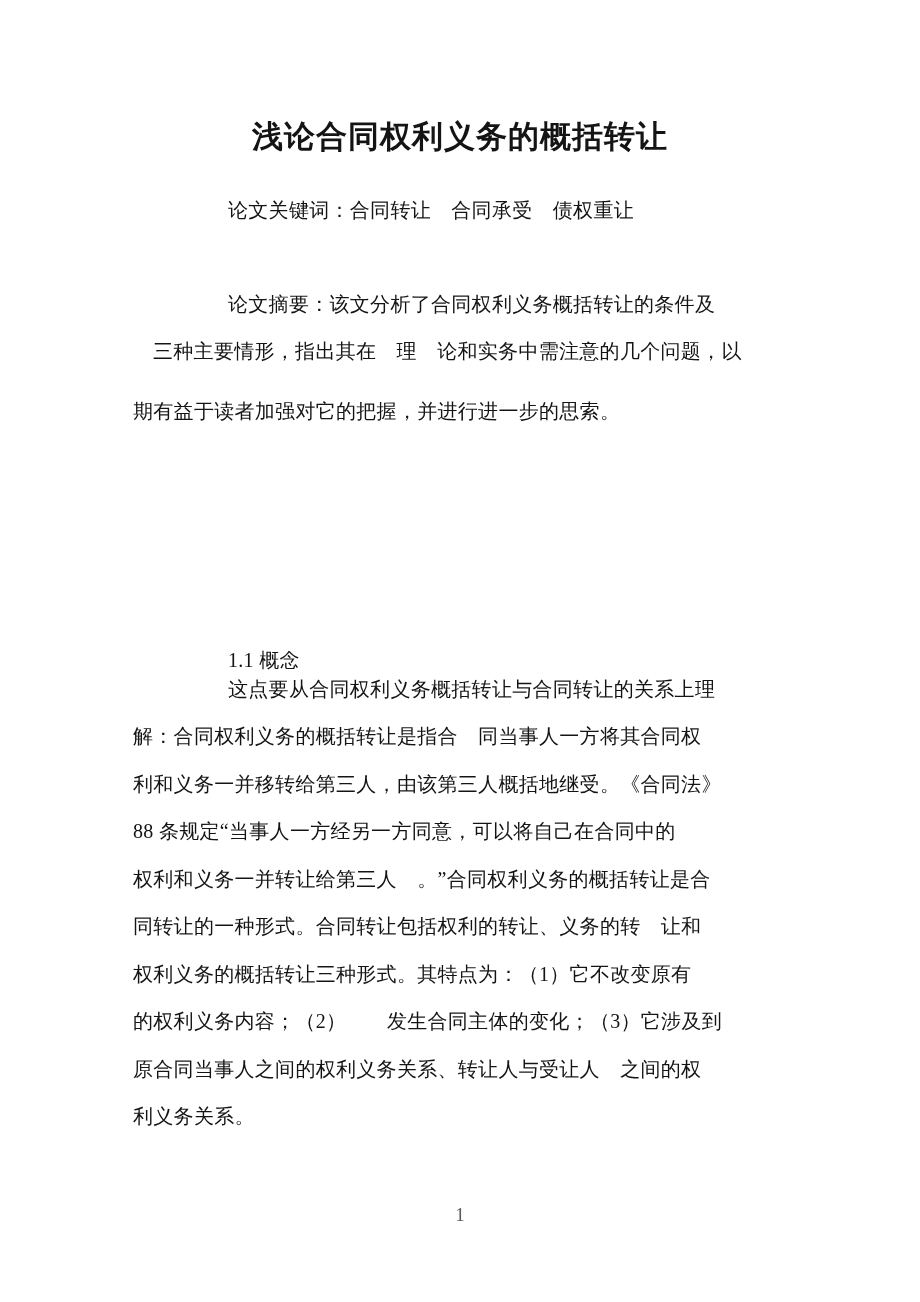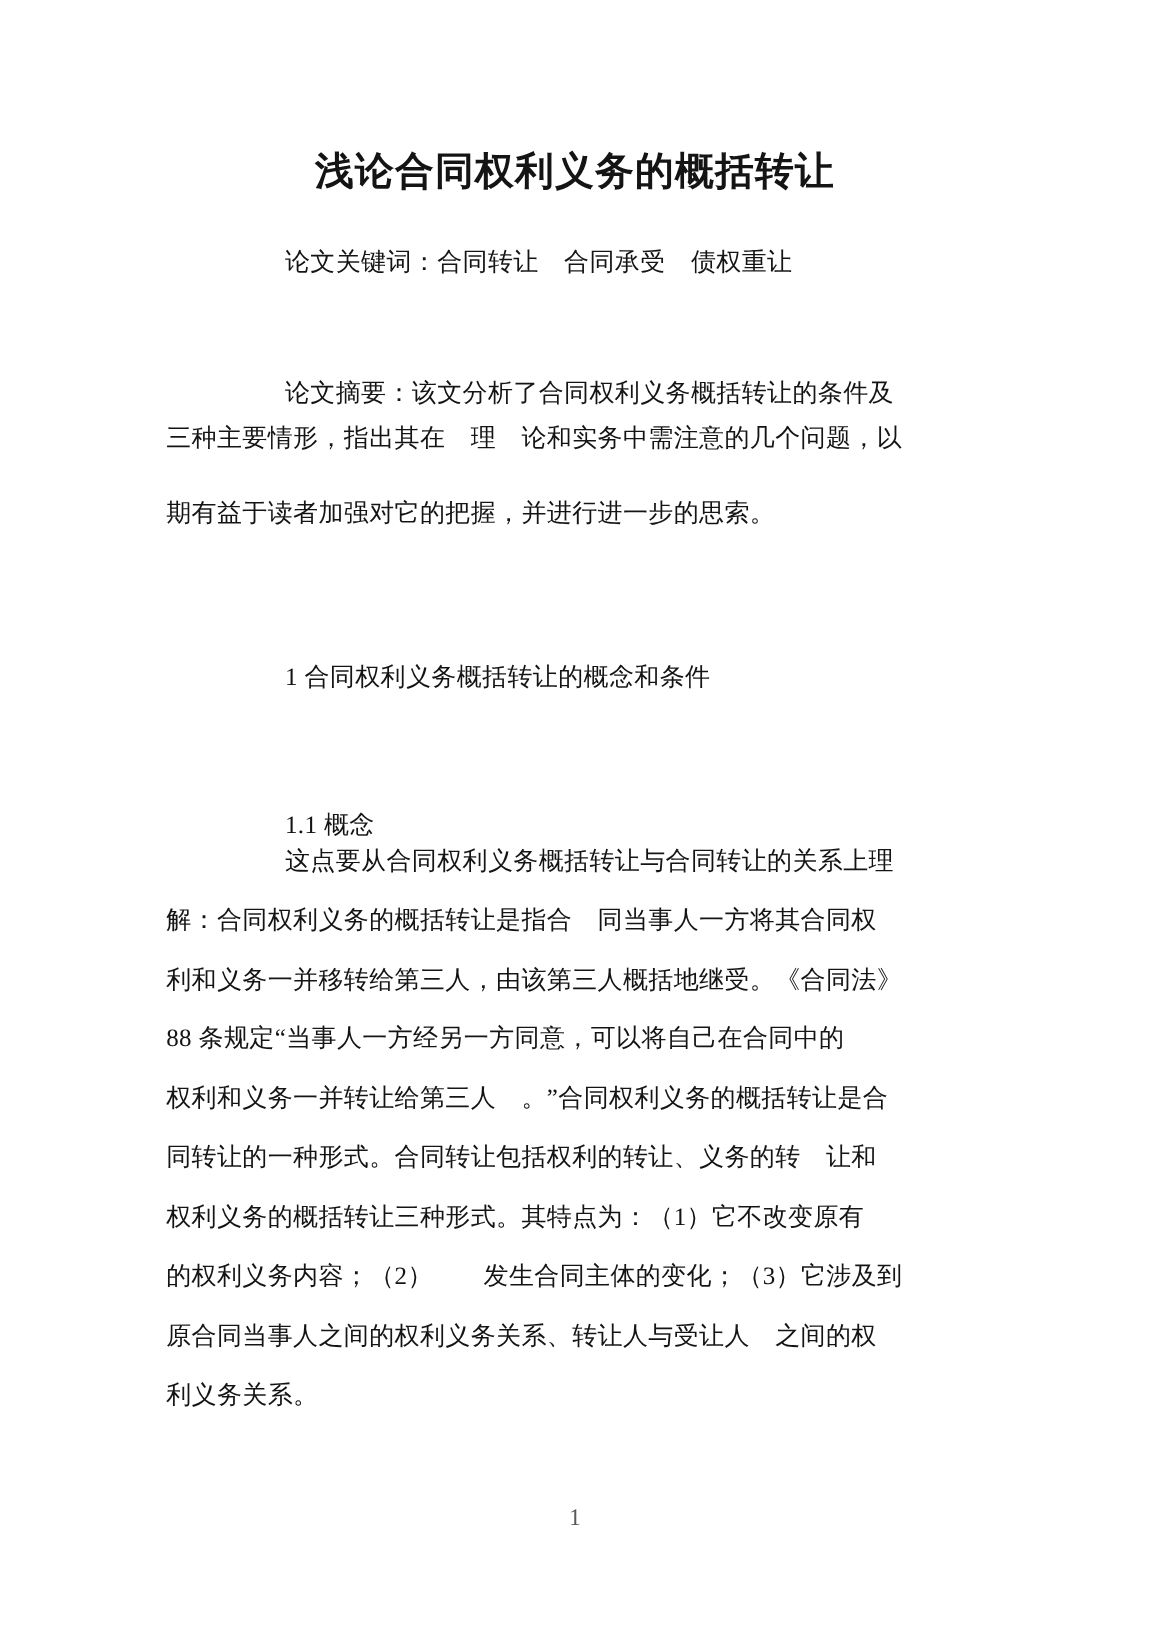--- a/index.html
+++ b/index.html
@@ -54,25 +54,24 @@
 </style>
 </head>
 <body>
 
 <div class="page">
 
   <div class="doc-title">浅论合同权利义务的概括转让</div>
 
   <div class="line indent" style="top:187px;">论文关键词：合同转让　合同承受　债权重让</div>
 
-  <div class="line indent" style="top:292px;">论文摘要：该文分析了合同权利义务概括转让的条件及</div>
-  <div class="line flush" style="top:328px;">三种主要情形，指出其在　理　论和实务中需注意的几个问题，以</div>
+  <div class="line indent" style="top:281px;">论文摘要：该文分析了合同权利义务概括转让的条件及</div>
+  <div class="line flush" style="top:328px;margin-left:20px;">三种主要情形，指出其在　理　论和实务中需注意的几个问题，以</div>
   <div class="line flush" style="top:388px;">期有益于读者加强对它的把握，并进行进一步的思索。</div>
 
-  <div class="line indent" style="top:519px;">1 合同权利义务概括转让的概念和条件</div>
 
   <div class="line indent" style="top:637px;">1.1 概念</div>
 
   <div class="line indent" style="top:666px;">这点要从合同权利义务概括转让与合同转让的关系上理</div>
   <div class="line flush" style="top:761px;">利和义务一并移转给第三人，由该第三人概括地继受。《合同法》</div>
   <div class="line flush" style="top:713px;">解：合同权利义务的概括转让是指合　同当事人一方将其合同权</div>
   <div class="line flush" style="top:808px;">88 条规定“当事人一方经另一方同意，可以将自己在合同中的</div>
   <div class="line flush" style="top:856px;">权利和义务一并转让给第三人　。”合同权利义务的概括转让是合</div>
   <div class="line flush" style="top:903px;">同转让的一种形式。合同转让包括权利的转让、义务的转　让和</div>
   <div class="line flush" style="top:951px;">权利义务的概括转让三种形式。其特点为：（1）它不改变原有</div>

